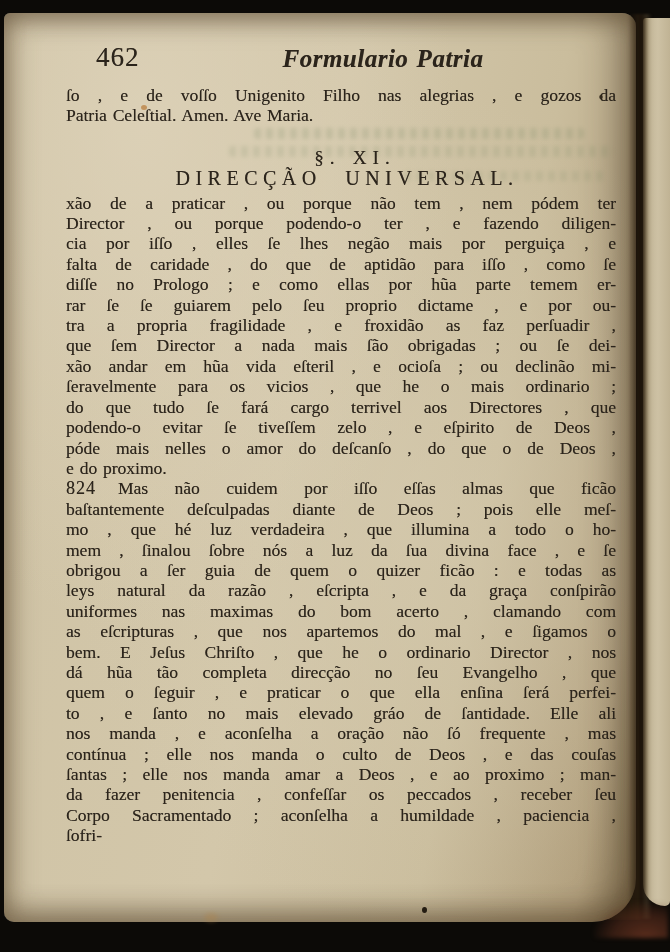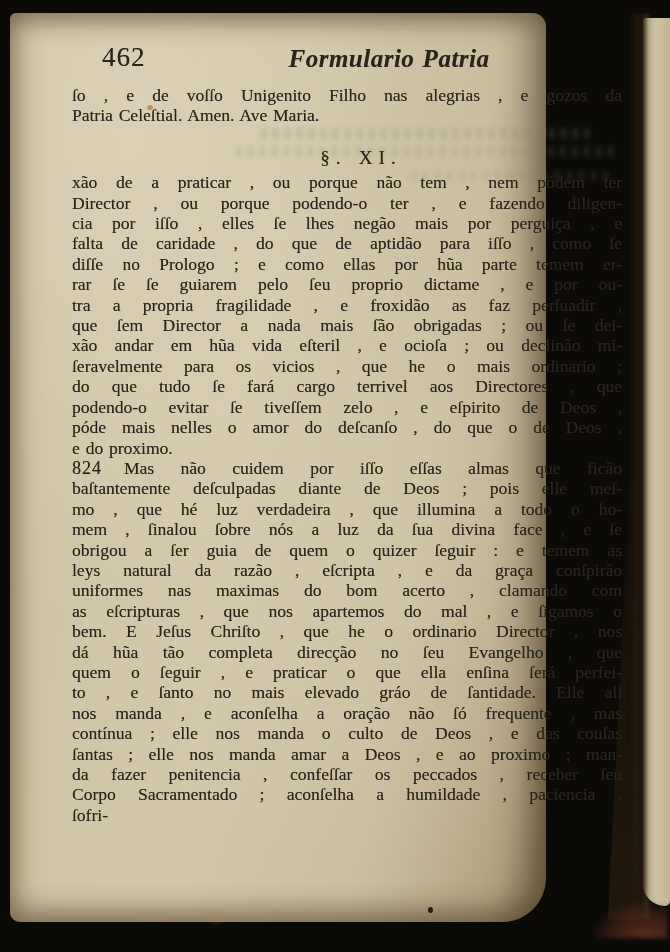--- a/index.html
+++ b/index.html
@@ -9,21 +9,21 @@
 
   
   .sliver {
     position:absolute; right:0; top:18px; width:27px; height:888px;
     background:linear-gradient(90deg,#6d5f45 0%, #c3b698 22%, #cdc1a4 55%, #c0b394 100%);
     border-radius:4px 0 6px 26px;
   }
 
   
   .page {
-    position:absolute; left:10px; top:13px; width:536px; height:909px;
+    position:absolute; left:4px; top:13px; width:632px; height:909px;
     background:
       radial-gradient(ellipse at 22% 12%, rgba(222,211,186,.8) 0%, rgba(222,211,186,0) 45%),
       radial-gradient(ellipse at 65% 55%, rgba(214,203,176,.6) 0%, rgba(214,203,176,0) 60%),
       linear-gradient(100deg,#cfc3a5 0%, #d3c7aa 45%, #cabd9d 72%, #b2a07e 92%, #8f7d5c 100%);
     border-radius:6px 14px 44px 10px;
     box-shadow: inset 0 10px 18px rgba(84,64,38,.28),
                 inset 0 -14px 22px rgba(84,64,38,.30),
                 inset 14px 0 24px rgba(90,70,42,.22),
                 inset -20px 0 34px rgba(58,43,24,.40);
   }
@@ -113,20 +113,21 @@
 
       <div class="hdr">
         <span class="pagenum">462</span>
         <span class="runtitle">Formulario Patria</span>
       </div>
 
       <div class="jline">ſo , e de voſſo Unigenito Filho nas alegrias , e gozos da</div>
       <div class="pline"><span>Patria Celeſtial. Amen. </span><span class="it">Ave Maria.</span></div>
 
       <div class="secmark">§. XI.</div>
+      <div class="sectitle">DIRECÇÃO UNIVERSAL.</div>
 
       <div class="p823">
         <div>
             <div class="jline">xão de a praticar , ou porque não tem , nem pódem ter</div>
             <div class="jline">Director , ou porque podendo-o ter , e fazendo diligen-</div>
             <div class="jline">cia por iſſo , elles ſe lhes negão mais por perguiça , e</div>
             <div class="jline">falta de caridade , do que de aptidão para iſſo , como ſe</div>
             <div class="jline">diſſe no Prologo ; e como ellas por hũa parte temem er-</div>
             <div class="jline">rar ſe ſe guiarem pelo ſeu proprio dictame , e por ou-</div>
             <div class="jline">tra a propria fragilidade , e froxidão as faz perſuadir ,</div>
@@ -139,21 +140,21 @@
           </div>
         <div class="pline">e do proximo.</div>
       </div>
 
       <div class="p824">
         <div class="jline p824-first"><span class="num2">824</span><span class="gap"></span><span>Mas não cuidem por iſſo eſſas almas que ficão</span></div>
         <div>
             <div class="jline">baſtantemente deſculpadas diante de Deos ; pois elle meſ-</div>
             <div class="jline">mo , que hé luz verdadeira , que illumina a todo o ho-</div>
             <div class="jline">mem , ſinalou ſobre nós a luz da ſua divina face , e ſe</div>
-            <div class="jline">obrigou a ſer guia de quem o quizer ſeguir : e temem as</div>
+            <div class="jline">obrigou a ſer guia de quem o quizer ficão : e todas as</div>
             <div class="jline">leys natural da razão , eſcripta , e da graça conſpirão</div>
             <div class="jline">uniformes nas maximas do bom acerto , clamando com</div>
             <div class="jline">as eſcripturas , que nos apartemos do mal , e ſigamos o</div>
             <div class="jline">bem. E Jeſus Chriſto , que he o ordinario Director , nos</div>
             <div class="jline">dá hũa tão completa direcção no ſeu Evangelho , que</div>
             <div class="jline">quem o ſeguir , e praticar o que ella enſina ſerá perfei-</div>
             <div class="jline">to , e ſanto no mais elevado gráo de ſantidade. Elle ali</div>
             <div class="jline">nos manda , e aconſelha a oração não ſó frequente , mas</div>
             <div class="jline">contínua ; elle nos manda o culto de Deos , e das couſas</div>
             <div class="jline">ſantas ; elle nos manda amar a Deos , e ao proximo ; man-</div>

